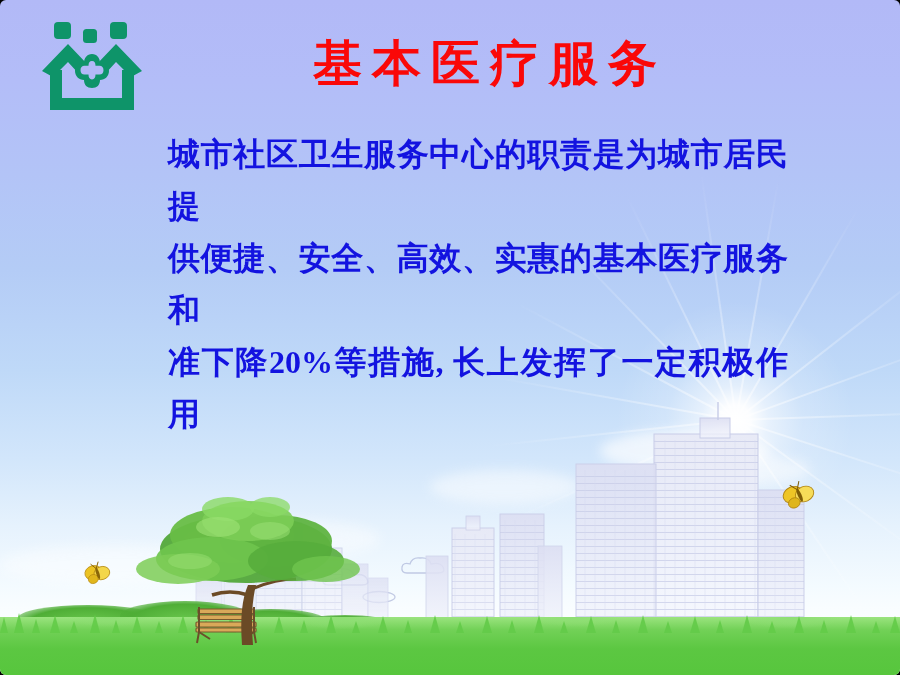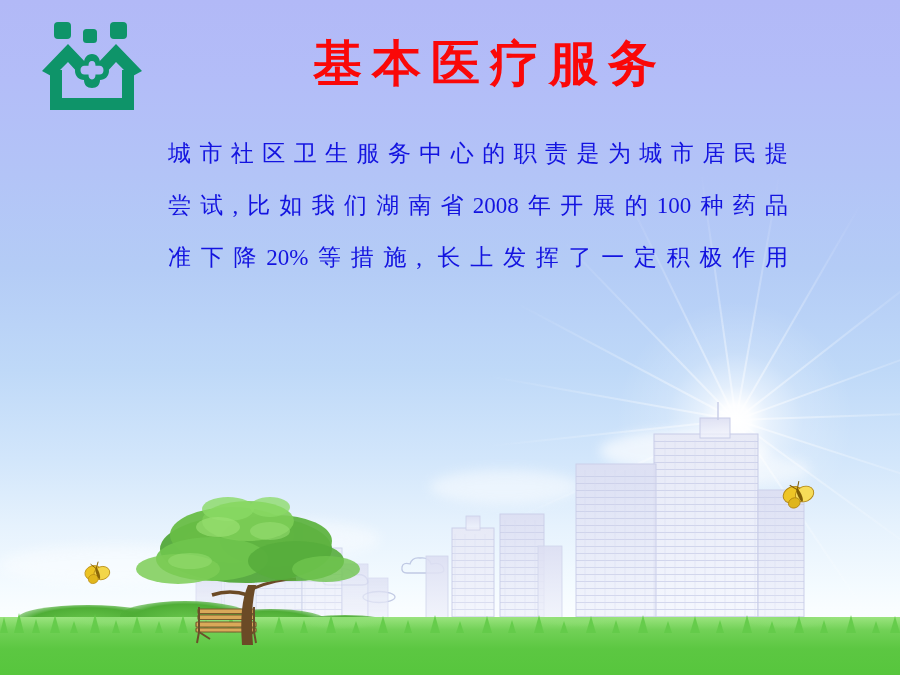--- a/index.html
+++ b/index.html
@@ -18,20 +18,21 @@
         #b2b9f7 0%,
         #b3bdf8 12%,
         #b3c4f7 26%,
         #b4ccf6 40%,
         #bfd9f8 55%,
         #d2e6fb 68%,
         #e6f2fd 78%,
         #f4fbff 87%,
         #ffffff 94%,
         #ffffff 100%);
+    border-radius: 6px;
   }
 
   
   .sun-glow {
     position: absolute;
     left: 735px;
     top: 420px;
     width: 240px;
     height: 240px;
     transform: translate(-50%, -50%);
@@ -154,23 +155,23 @@
 
   
   .body-block {
     position: absolute;
     left: 168px;
     top: 128px;
     width: 620px;
   }
   .body-line {
     color: #1313e0;
-    font-size: 23px;
+    font-size: 32px;
     line-height: 52px;
-    font-weight: 400;
+    font-weight: 700;
     font-family: "Liberation Serif", "DejaVu Serif", serif;
     white-space: nowrap;
     text-align: justify;
   }
   .body-line.justify {
     text-align: justify;
     text-align-last: justify;
     white-space: normal;
   }
   .body-line.last {
@@ -430,17 +431,17 @@
                L48.5 56.6 C46 56.6 44.5 54.8 44.5 52.2
                C44.5 49.6 46 47.8 48.5 47.8
                L52.5 47.8 C52.5 45 53.5 43 56 43 Z"></path>
     </g>
   </svg>
 
   <div class="title">基本医疗服务</div>
 
   <div class="body-block">
     <div class="body-line justify">城市社区卫生服务中心的职责是为城市居民提</div>
-    <div class="body-line justify">尝试,比如我们湖南省2008年开展的100种药品</div>
+    <div class="body-line justify">供便捷、安全、高效、实惠的基本医疗服务和</div>
     <div class="body-line justify">准下降20%等措施, 长上发挥了一定积极作用</div>
   </div>
 
 </div>
 
 </body></html>

